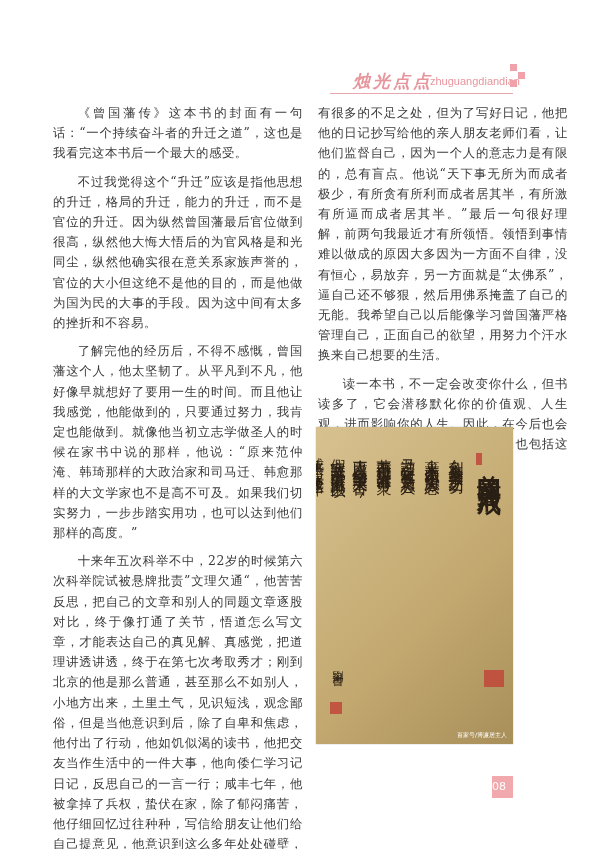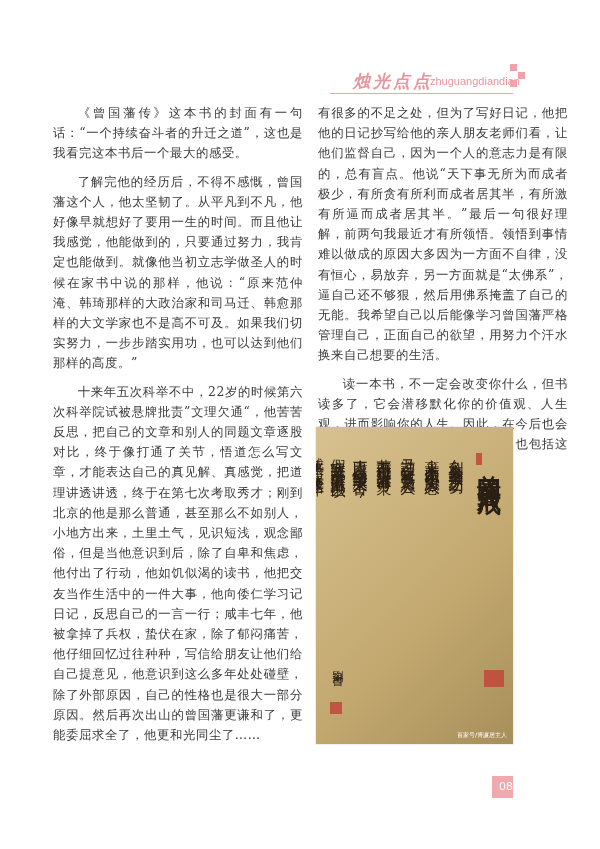--- a/index.html
+++ b/index.html
@@ -37,39 +37,40 @@
       color: #2a1f14; font-size: 15px; line-height: 19px; letter-spacing: 2px;
     }
     .calli-title { font-size: 24px; font-weight: bold; letter-spacing: 4px; }
     .seal { position: absolute; background: #c0463a; opacity: 0.85; }
     .fig-caption {
       position: absolute; right: 6px; bottom: 4px; font-family: "DejaVu Sans", sans-serif;
       font-size: 6px; color: #fff;
     }
     .page-num {
       position: absolute; left: 492px; top: 776px; width: 21px; height: 22px; background: #f2a9ad;
-      color: #fff; font-family: "DejaVu Sans", sans-serif; font-size: 11px; text-align: right; line-height: 22px;
+      color: #fff; font-family: "DejaVu Sans", sans-serif; font-size: 11px; text-align: left; line-height: 22px;
     }
   </style>
 </head>
 <body>
 
 <div class="header">
   <div class="header-line"></div>
   <div class="header-title">烛光点点</div>
   <div class="header-pinyin">zhuguangdiandian</div>
   <div class="logo-squares">
     <div class="sq" style="left:0;top:0;"></div>
     <div class="sq" style="left:8px;top:8px;"></div>
     <div class="sq" style="left:0;top:16px;"></div>
   </div>
 </div>
 
 <div class="column col-left">
   <p>《曾国藩传》这本书的封面有一句话：“一个持续奋斗者的升迁之道”，这也是我看完这本书后一个最大的感受。</p>
+  <p>不过我觉得这个“升迁”应该是指他思想的升迁，格局的升迁，能力的升迁，而不是官位的升迁。因为纵然曾国藩最后官位做到很高，纵然他大悔大悟后的为官风格是和光同尘，纵然他确实很在意关系家族声誉的，官位的大小但这绝不是他的目的，而是他做为国为民的大事的手段。因为这中间有太多的挫折和不容易。</p>
   <p>了解完他的经历后，不得不感慨，曾国藩这个人，他太坚韧了。从平凡到不凡，他好像早就想好了要用一生的时间。而且他让我感觉，他能做到的，只要通过努力，我肯定也能做到。就像他当初立志学做圣人的时候在家书中说的那样，他说：“原来范仲淹、韩琦那样的大政治家和司马迁、韩愈那样的大文学家也不是高不可及。如果我们切实努力，一步步踏实用功，也可以达到他们那样的高度。”</p>
   <p>十来年五次科举不中，22岁的时候第六次科举院试被悬牌批责”文理欠通“，他苦苦反思，把自己的文章和别人的同题文章逐股对比，终于像打通了关节，悟道怎么写文章，才能表达自己的真见解、真感觉，把道理讲透讲透，终于在第七次考取秀才；刚到北京的他是那么普通，甚至那么不如别人，小地方出来，土里土气，见识短浅，观念鄙俗，但是当他意识到后，除了自卑和焦虑，他付出了行动，他如饥似渴的读书，他把交友当作生活中的一件大事，他向倭仁学习记日记，反思自己的一言一行；咸丰七年，他被拿掉了兵权，蛰伏在家，除了郁闷痛苦，他仔细回忆过往种种，写信给朋友让他们给自己提意见，他意识到这么多年处处碰壁，除了外部原因，自己的性格也是很大一部分原因。然后再次出山的曾国藩更谦和了，更能委屈求全了，他更和光同尘了……</p>
 
 </div>
 
 <div class="column col-right">
   <p class="noindent">有很多的不足之处，但为了写好日记，他把他的日记抄写给他的亲人朋友老师们看，让他们监督自己，因为一个人的意志力是有限的，总有盲点。他说“天下事无所为而成者极少，有所贪有所利而成者居其半，有所激有所逼而成者居其半。”最后一句很好理解，前两句我最近才有所领悟。领悟到事情难以做成的原因大多因为一方面不自律，没有恒心，易放弃，另一方面就是“太佛系”，逼自己还不够狠，然后用佛系掩盖了自己的无能。我希望自己以后能像学习曾国藩严格管理自己，正面自己的欲望，用努力个汗水换来自己想要的生活。</p>
   <p>读一本书，不一定会改变你什么，但书读多了，它会潜移默化你的价值观、人生观，进而影响你的人生。因此，在今后也会督促自己有空多读书，多读好书，也包括这本《曾国藩传》。</p>
 </div>
 

